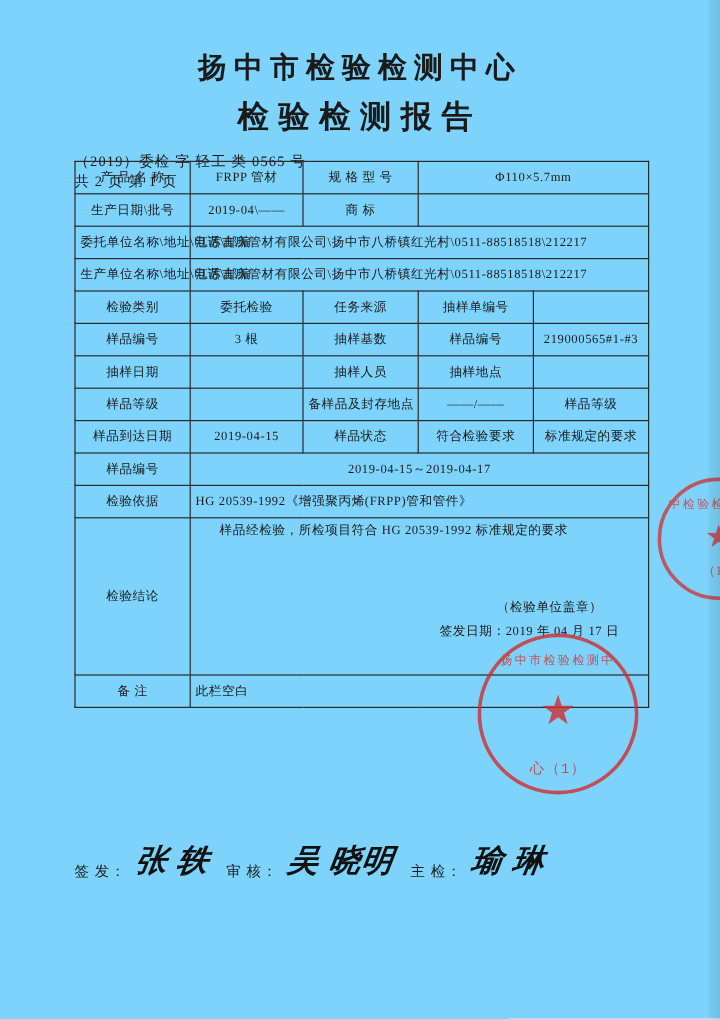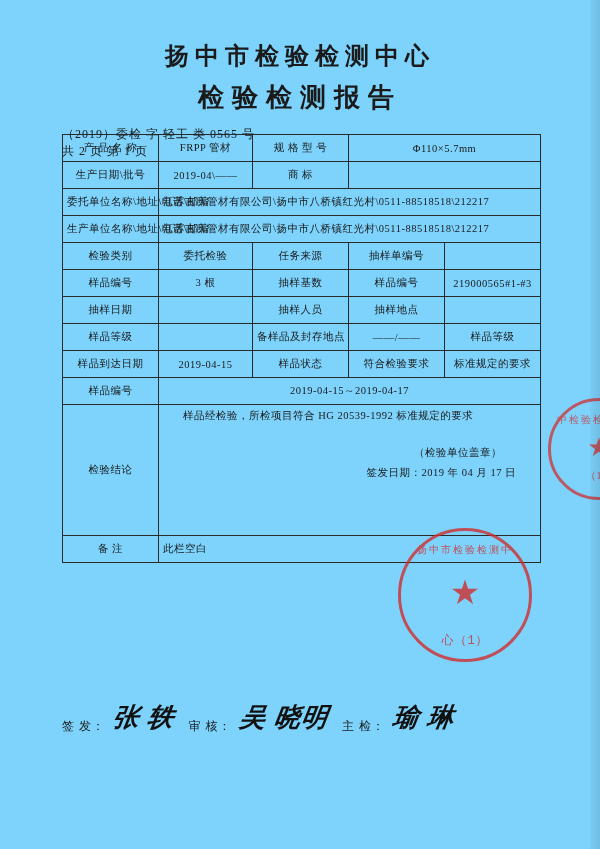--- a/index.html
+++ b/index.html
@@ -275,24 +275,28 @@
         <td class="lbl">样品状态</td>
         <td class="val">符合检验要求</td>
         <td class="lbl">标准规定的要求</td>
       </tr>
 
       <tr>
         <td class="lbl tall">样品编号</td>
         <td class="val tall" colspan="4">2019-04-15～2019-04-17</td>
       </tr>
       <tr>
+        <td class="lbl tall2">检验依据</td>
+        <td class="val-left tall2" colspan="4">HG 20539-1992《增强聚丙烯(FRPP)管和管件》</td>
+      </tr>
+      <tr>
         <td class="lbl" style="height:130px">检验结论</td>
         <td colspan="4" style="height:130px; vertical-align:top; position:relative;">
           <span class="concl-text">样品经检验，所检项目符合 HG 20539-1992 标准规定的要求</span>
-          <span class="seal-label" style="margin-top:20px;">（检验单位盖章）</span>
+          <span class="seal-label" style="margin-top:46px;">（检验单位盖章）</span>
           <span class="sign-line" style="margin-top:6px;">签发日期：2019 年 04 月 17 日</span>
         </td>
       </tr>
       <tr>
         <td class="lbl tall">备      注</td>
         <td class="val-left tall" colspan="4">此栏空白</td>
       </tr>
     </tbody>
   </table>
 

